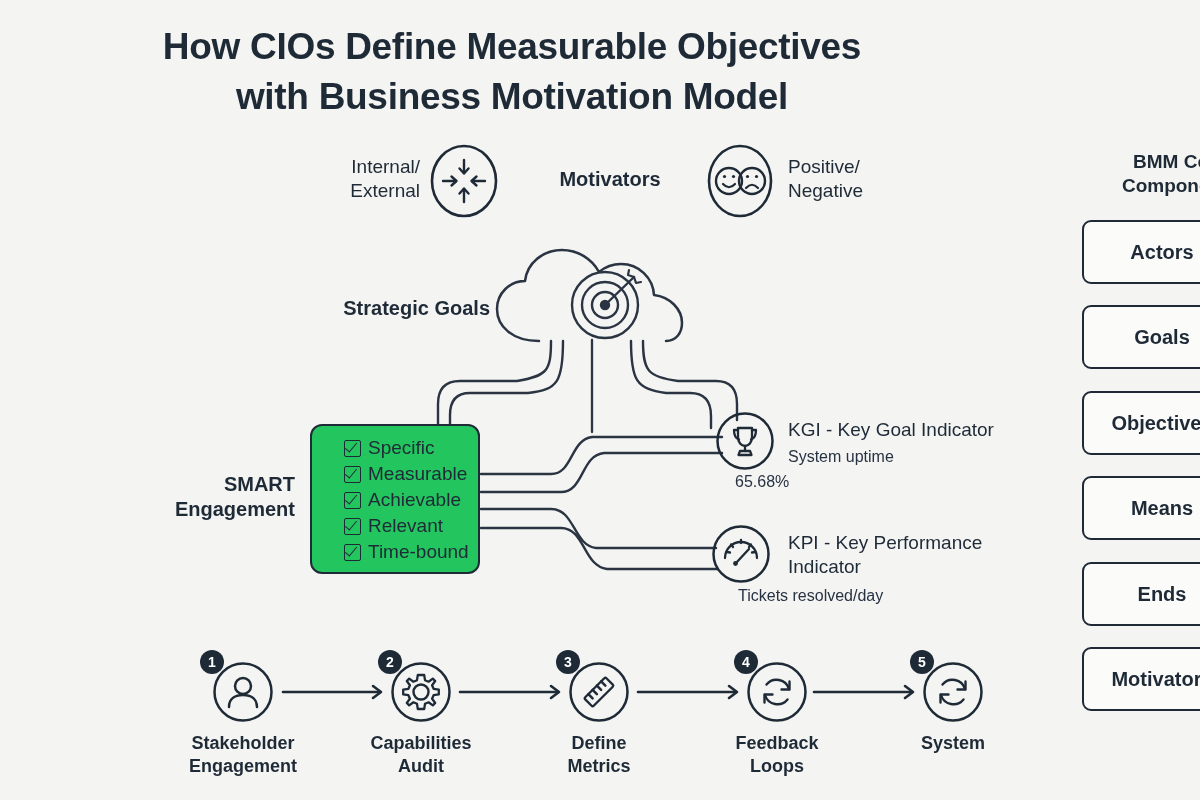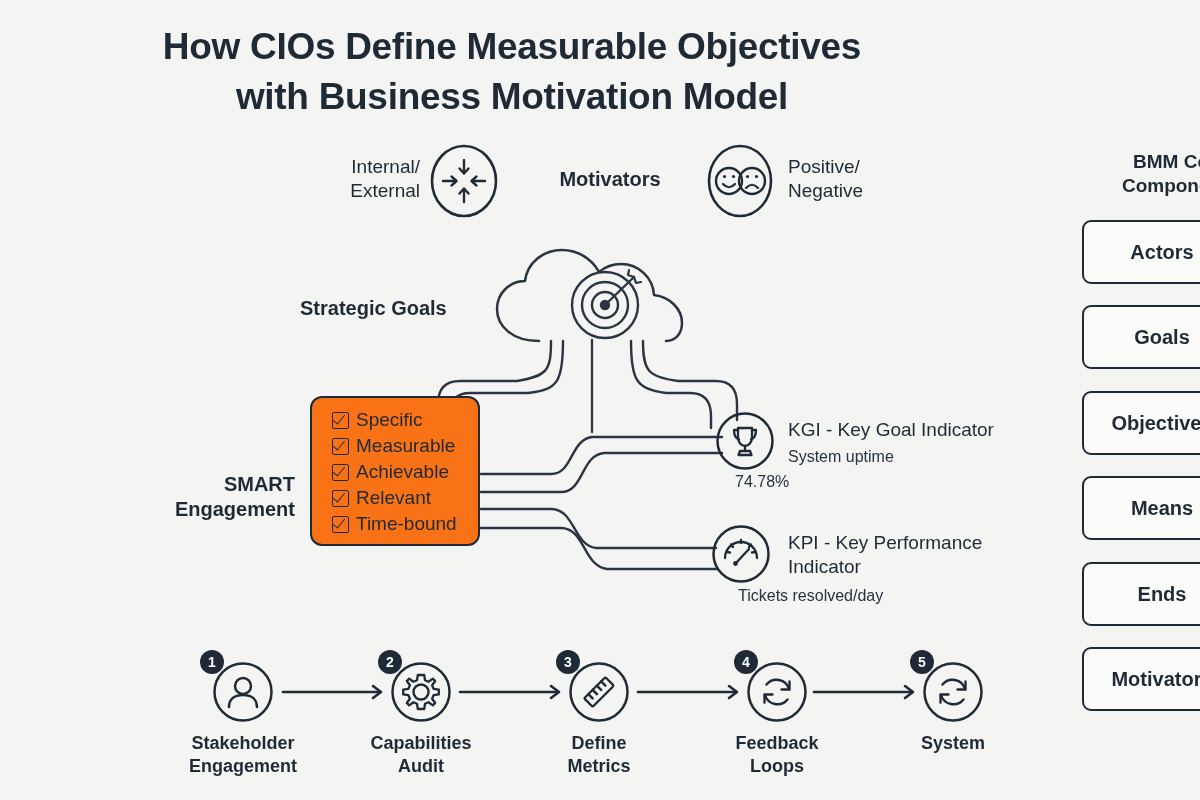--- a/index.html
+++ b/index.html
@@ -63,40 +63,41 @@
   }
   #positive-negative-label {
     left: 788px; top: 155px; width: 140px;
     text-align: left;
   }
   .icon-circle-svg { display:block; }
 
   
   #strategic-goals-label {
     left: 300px; top: 297px; width: 190px;
+    text-align: right;
     font-size: 20px;
     font-weight: bold;
   }
 
   
   #smart-label {
     left: 150px; top: 472px; width: 145px;
     text-align: right;
     font-size: 20px;
     font-weight: bold;
     line-height: 25px;
   }
   #smart-box {
-    left: 310px; top: 396px;
+    left: 310px; top: 424px;
     width: 170px; height: 150px;
     border: 2.5px solid #1f2a37;
     border-radius: 12px;
-    background: #f97316;
+    background: #22c55e;
     box-sizing: border-box;
-    padding: 9px 0 0 20px;
+    padding: 9px 0 0 32px;
   }
   .smart-item {
     display: flex;
     align-items: center;
     gap: 7px;
     height: 26px;
     font-size: 19px;
     line-height: 26px;
     color: #1f2a37;
     white-space: nowrap;
@@ -310,21 +311,21 @@
       <circle cx="29" cy="29" r="27.5" stroke-width="2.5"></circle>
       <path d="M22 16 H36 V25 C36 30.5 32.8 34 29 34 C25.2 34 22 30.5 22 25 Z"></path>
       <path d="M22 18 H18 C18 23.5 20 26.5 23 27.5"></path>
       <path d="M36 18 H40 C40 23.5 38 26.5 35 27.5"></path>
       <line x1="29" y1="34" x2="29" y2="39"></line>
       <path d="M24 39 H34 L35.5 43 H22.5 Z"></path>
     </svg>
   </div>
   <div id="kgi-title" class="abs lbl-bold">KGI - Key Goal Indicator</div>
   <div id="kgi-sub" class="abs lbl-sub">System uptime</div>
-  <div id="kgi-value" class="abs">74.78%</div>
+  <div id="kgi-value" class="abs">65.68%</div>
 
   <div class="abs" style="left:712px; top:525px;">
     <svg width="58" height="58" viewBox="0 0 58 58" fill="none" stroke="#1f2a37" stroke-width="2.3" stroke-linecap="round" stroke-linejoin="round">
       <circle cx="29" cy="29" r="27.5" stroke-width="2.5"></circle>
       <path d="M13 33 A16 16 0 0 1 45 33"></path>
       <line x1="15" y1="27" x2="18" y2="27.5"></line>
       <line x1="19" y1="19.5" x2="21" y2="22"></line>
       <line x1="29" y1="15" x2="29" y2="18"></line>
       <line x1="39" y1="19.5" x2="37" y2="22"></line>
       <line x1="43" y1="27" x2="40" y2="27.5"></line>

